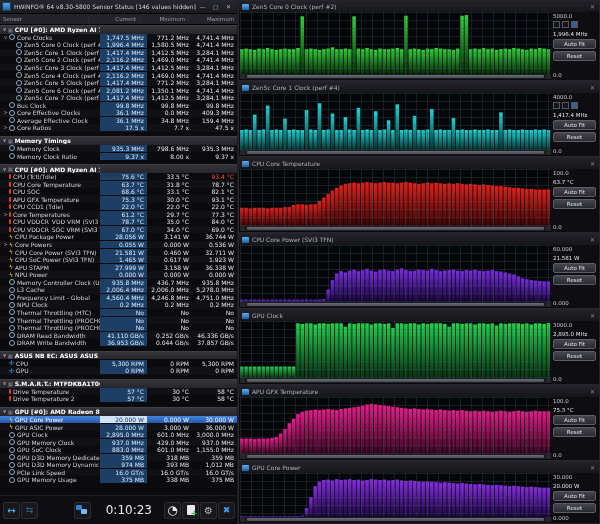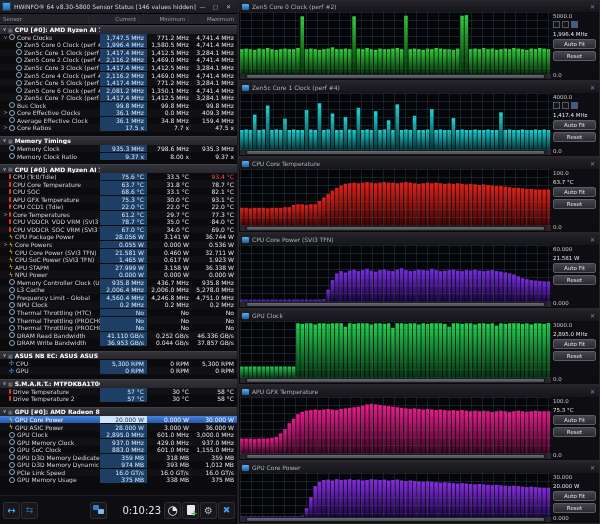--- a/index.html
+++ b/index.html
@@ -44,21 +44,21 @@
   
   .toolbar{position:absolute;left:0;right:1px;bottom:0;height:28px;display:flex;align-items:center;
            background:#0e0e12;border-top:1px solid #1e1e24;}
   .tbtn{height:17px;min-width:17px;display:flex;align-items:center;justify-content:center;
         background:#17171c;border:1px solid #2c2c34;border-radius:2px;box-sizing:border-box;margin-right:1px;}
   .g-arrows{color:#3fc1ff;font-size:10px;}
   .g-arrows2{color:#2f6f9f;font-size:9px;}
   .sens{position:relative;width:12px;height:10px;}
   .sens i{position:absolute;left:0;top:0;width:6px;height:5px;background:#2f7fd0;border-radius:1px;
           box-shadow:5px 4px 0 #79b8f0;}
-  .timer{color:#e8e8ec;font-size:10px;margin:0 3px 0 14px;}
+  .timer{color:#e8e8ec;font-size:12px;margin:0 12px 0 14px;}
   .g-clock{color:#e8e8ec;font-size:12px;line-height:12px;}
   .page{position:relative;width:8px;height:10px;background:#e8e8ec;border-radius:1px;}
   .page b{position:absolute;right:-3px;bottom:-3px;color:#35c24a;font-size:8px;line-height:8px;font-weight:bold;}
   .g-gear{color:#b4b4bc;font-size:10px;}
   .g-x{color:#3f9df0;font-size:9px;font-weight:bold;}
   .tool-left{display:flex;margin-left:3px;}
   .spacer1{width:58px;}
   
   .panel{position:absolute;left:238px;width:362px;background:#0b0b0e;border:1px solid #26262c;
          box-sizing:border-box;}

